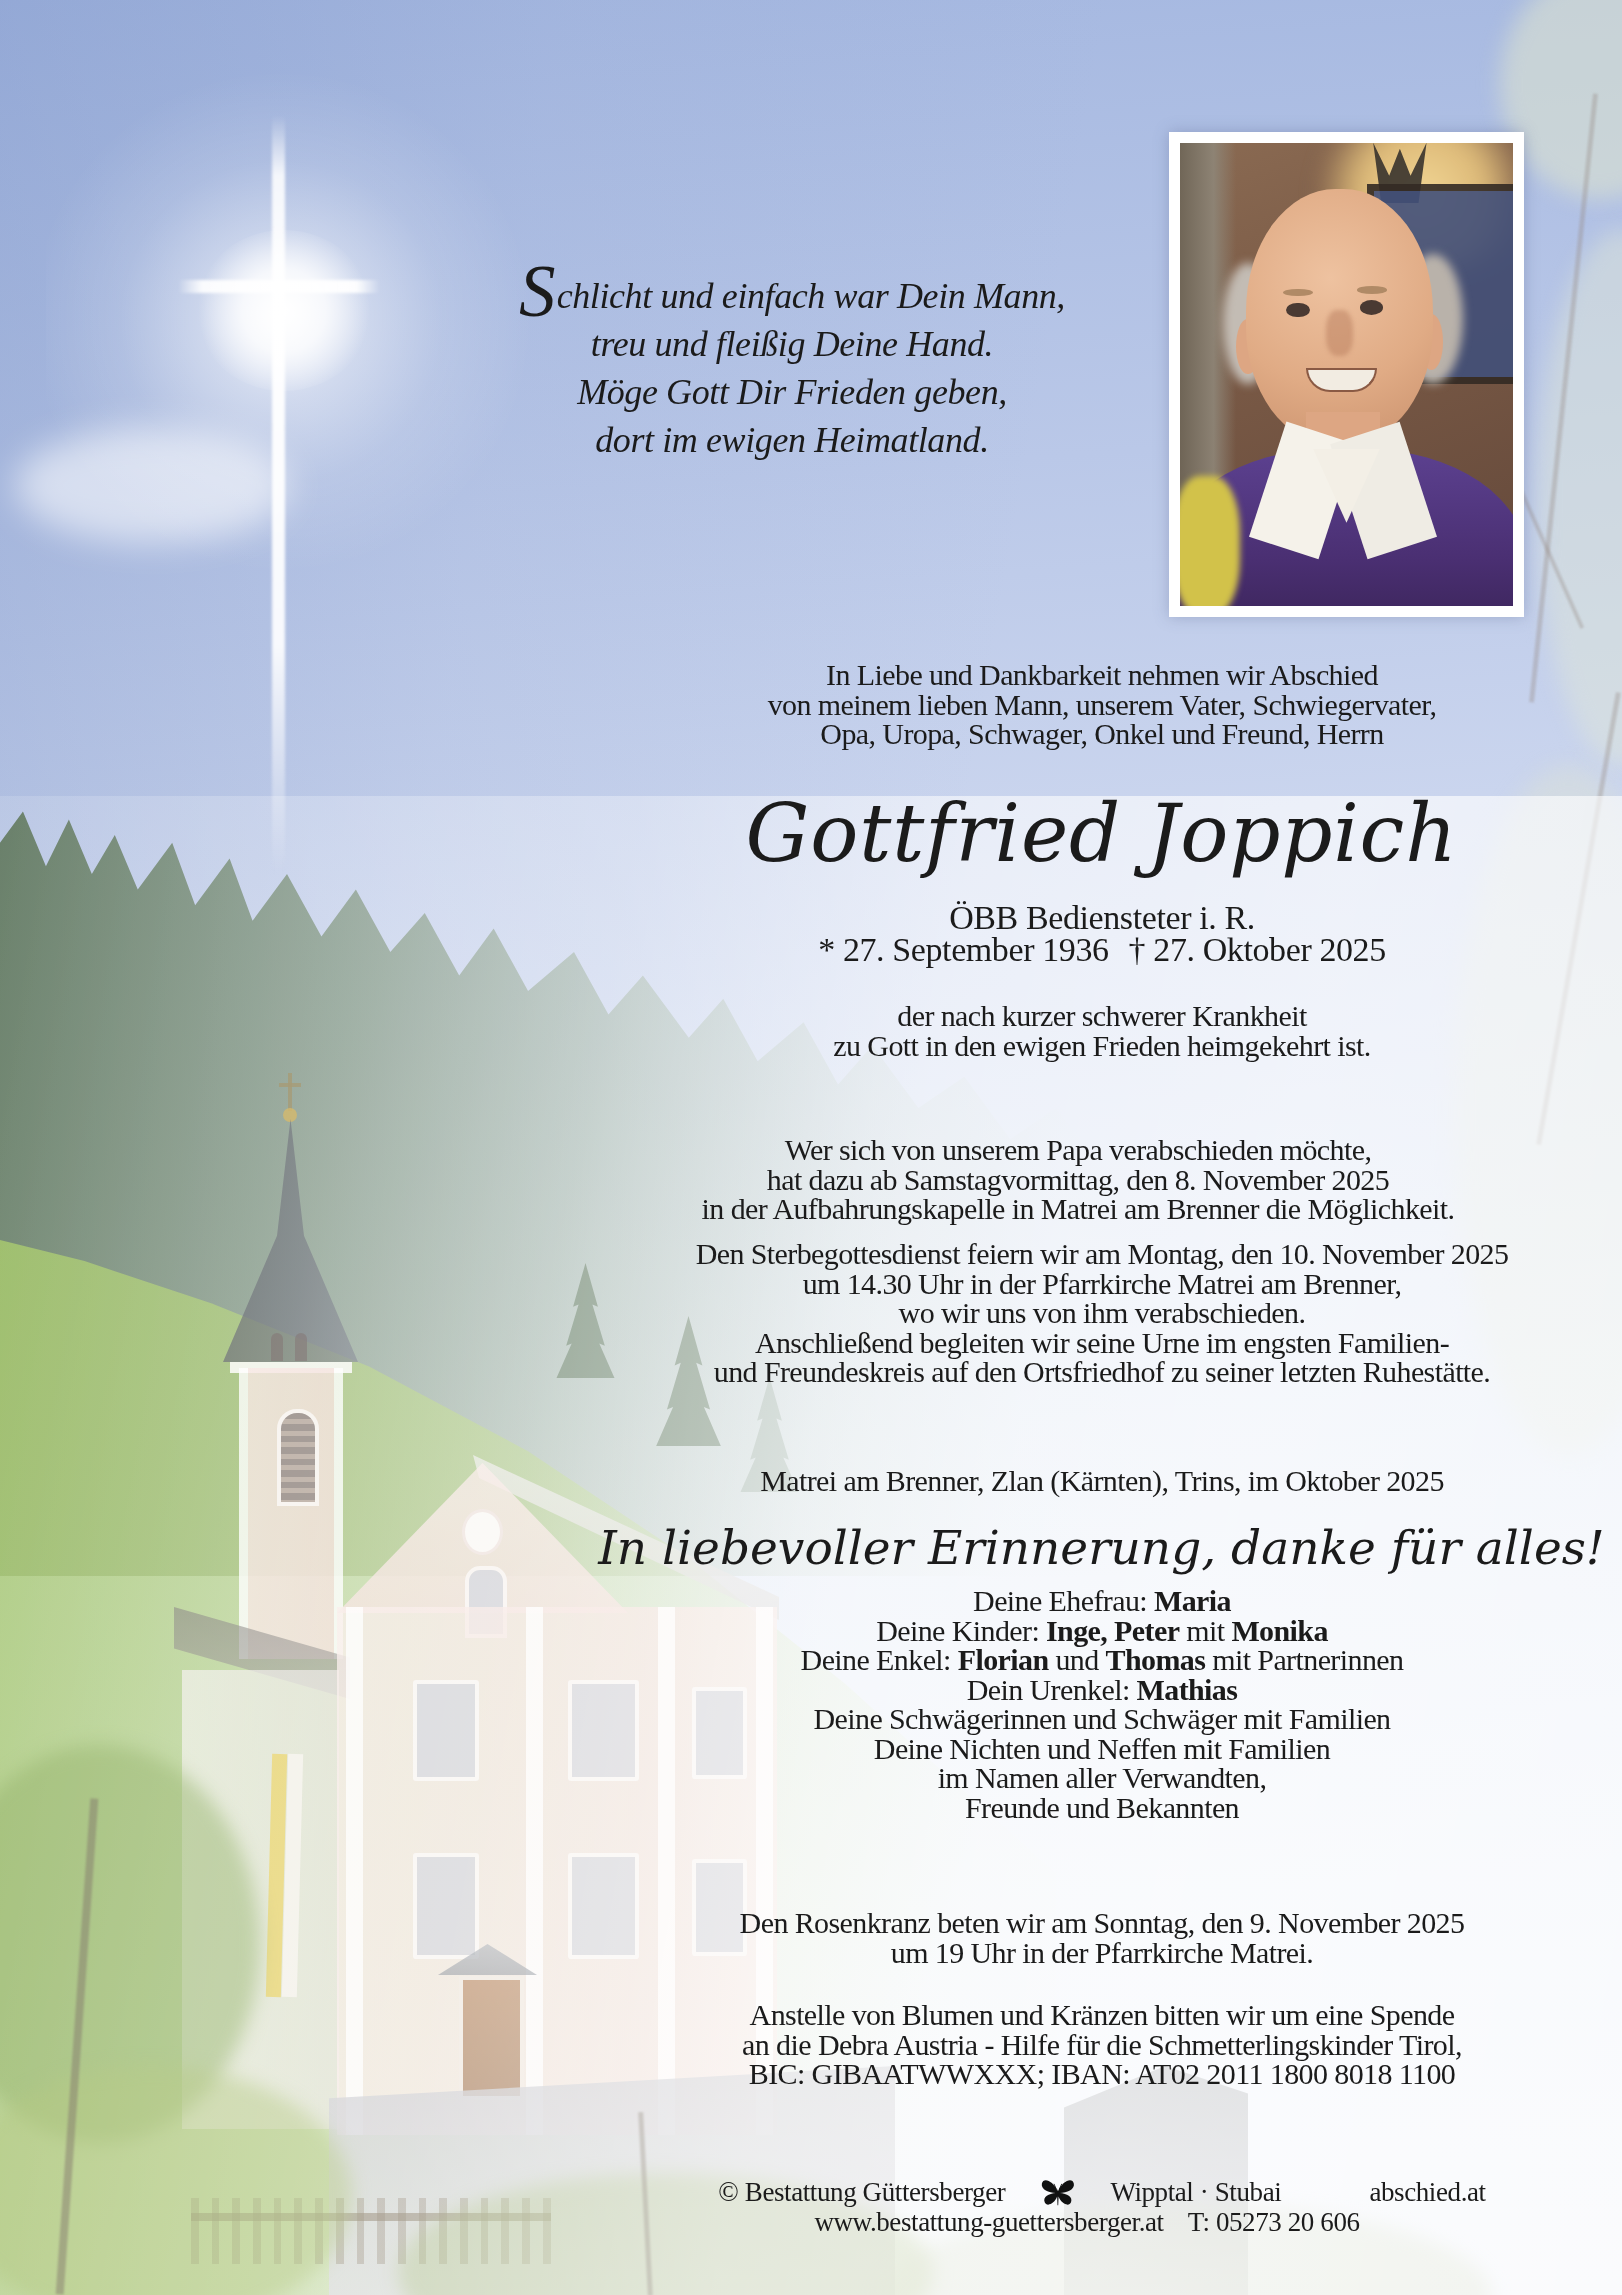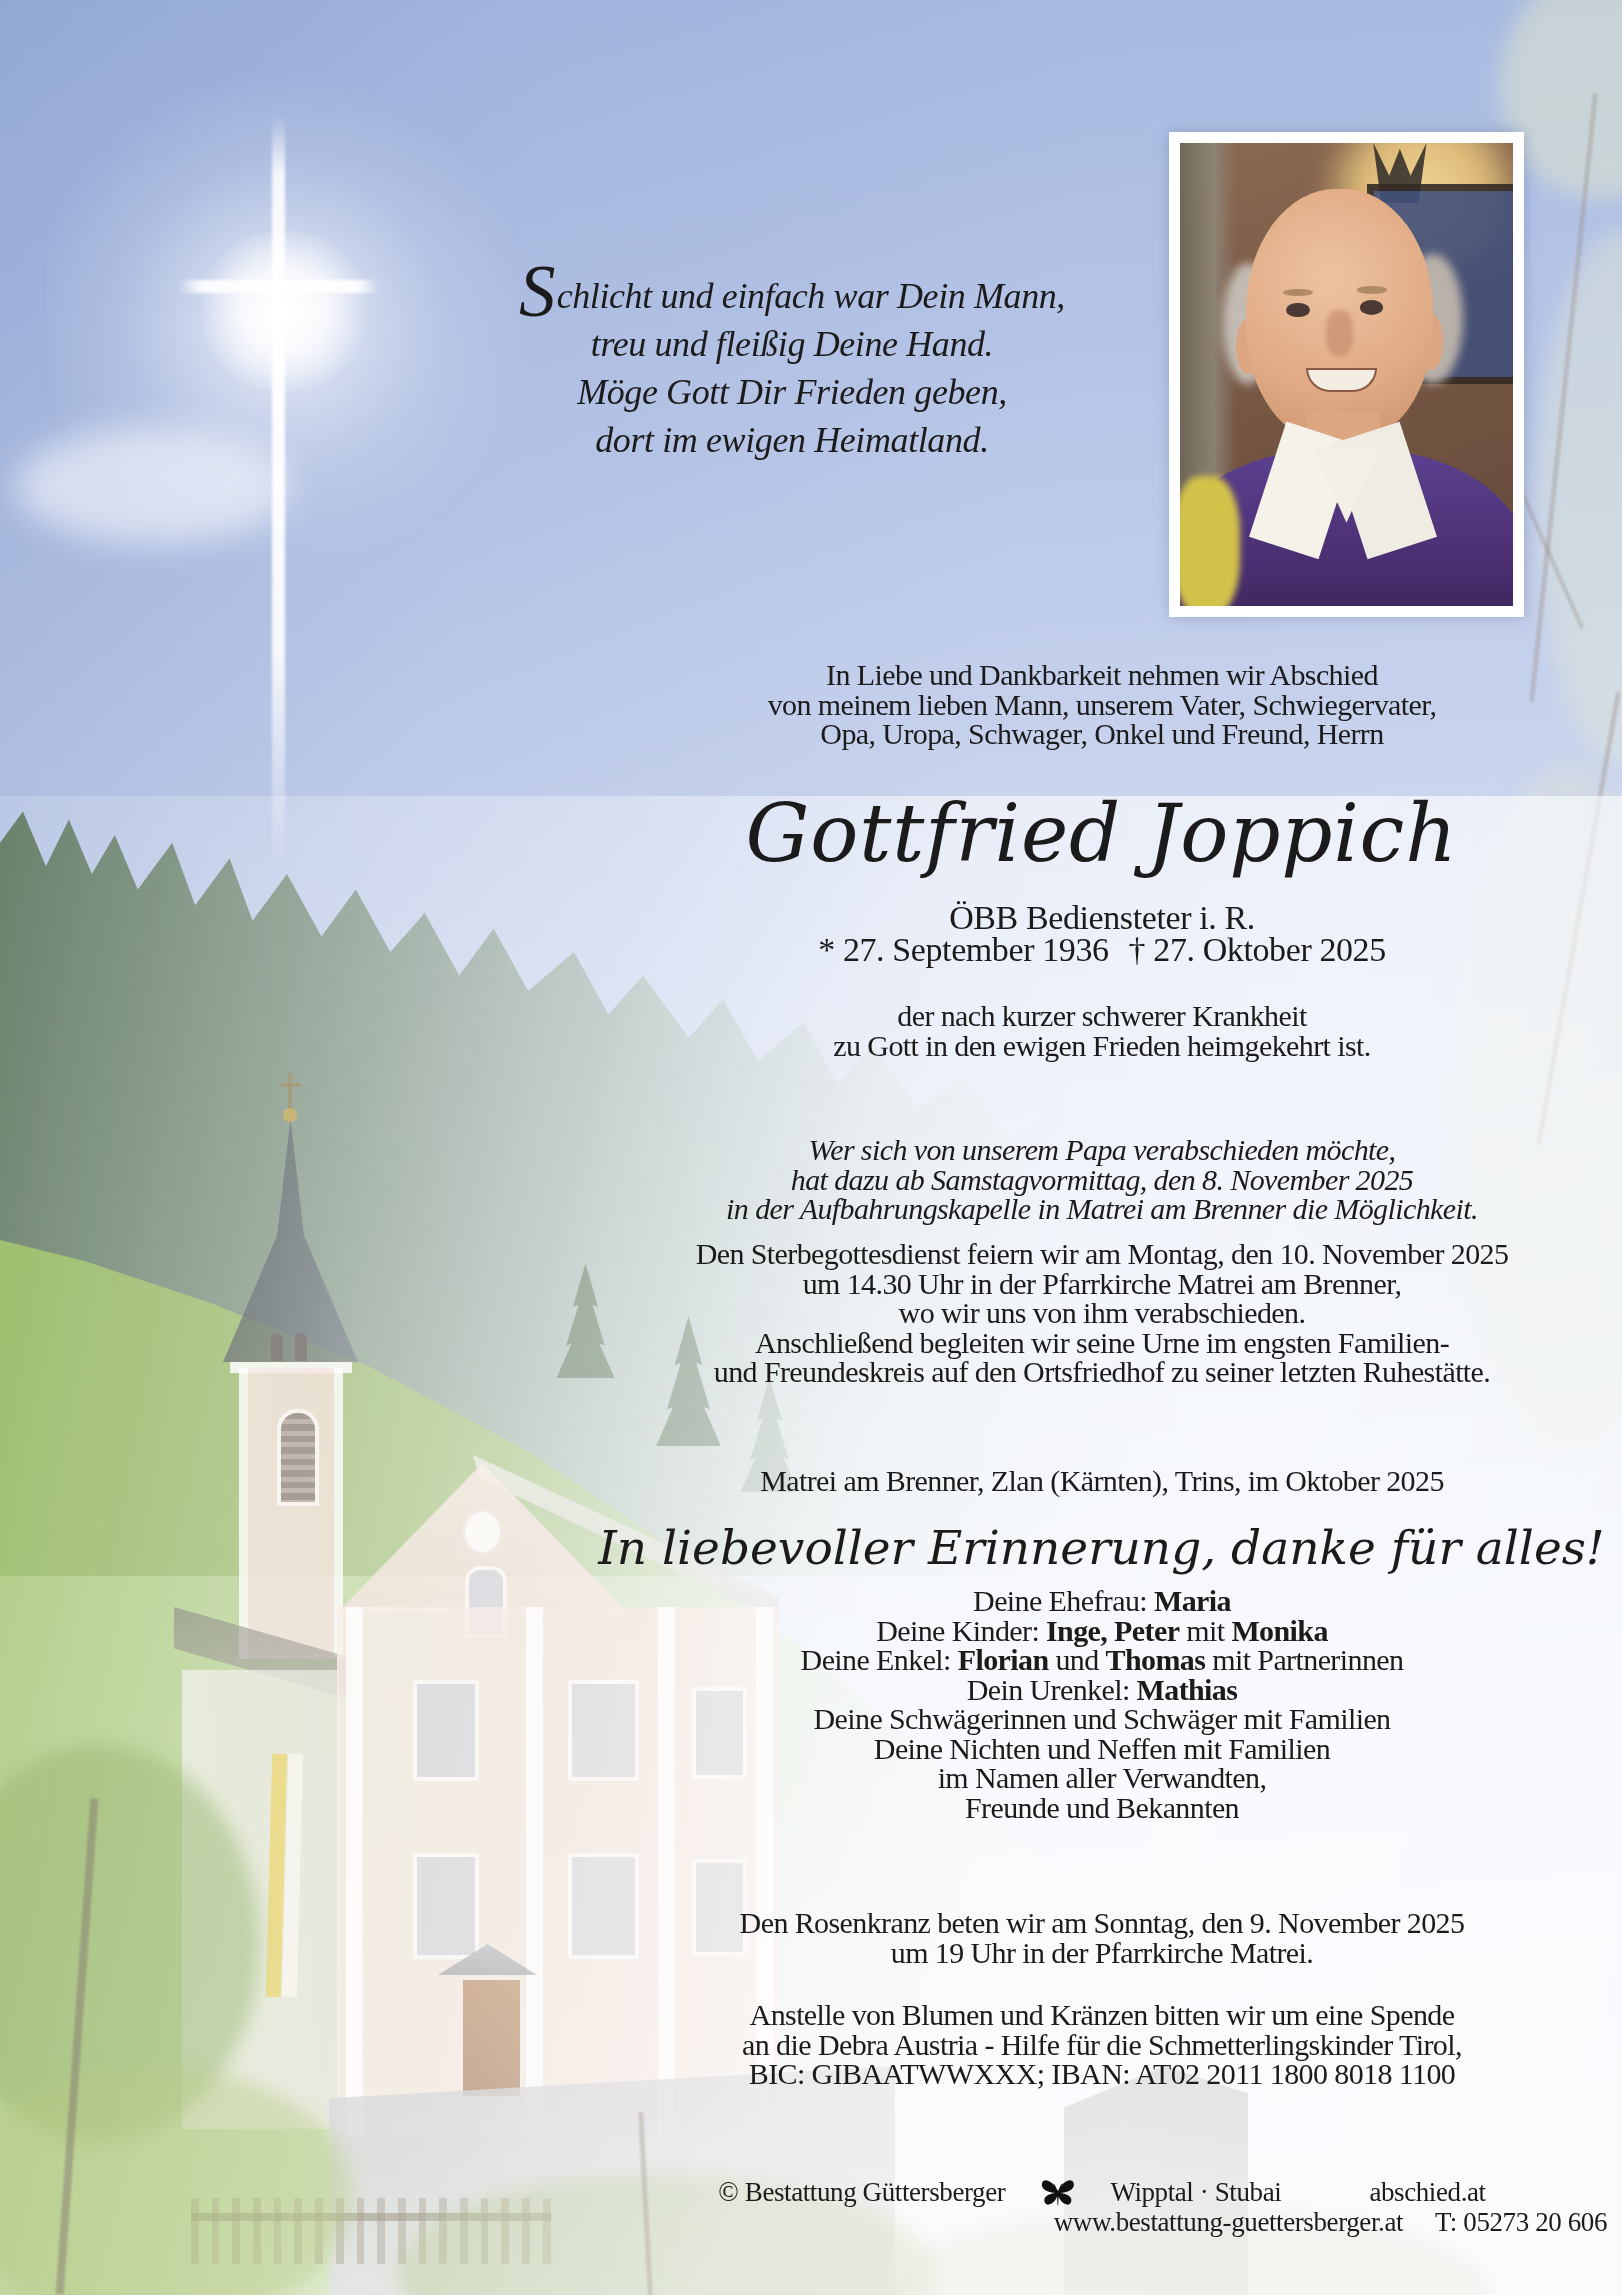--- a/index.html
+++ b/index.html
@@ -106,31 +106,31 @@
   .t{position:absolute;text-align:center;}
   .poem{left:329px;top:272px;width:926px;font-size:36px;line-height:48px;font-style:italic;letter-spacing:-0.4px;}
   .poem .initial{font-size:73px;line-height:0;position:relative;top:7.7px;margin-right:1.5px;}
   .body{font-size:30px;line-height:29.5px;letter-spacing:-0.6px;}
   .intro{left:597px;top:660px;width:1010px;}
   .deceased-name{left:459px;top:776px;width:1285px;font-size:80px;line-height:115px;font-style:italic;font-family:"DejaVu Serif",serif;letter-spacing:0.8px;}
   .profession{left:597px;top:900px;width:1010px;font-size:34px;line-height:35px;letter-spacing:-0.4px;}
   .dates{left:597px;top:932px;width:1010px;font-size:34px;line-height:35px;letter-spacing:-0.4px;}
   .dates .gap{display:inline-block;width:20px;}
   .passing{left:597px;top:1001px;width:1010px;}
-  .viewing{left:597px;top:1135px;width:1010px;font-style:italic;}
+  .viewing{left:573px;top:1135px;width:1010px;}
   .service{left:597px;top:1239px;width:1010px;}
   .place-line{left:536px;top:1466px;width:1132px;}
   .remembrance{left:459px;top:1517px;width:1285px;font-size:47px;line-height:61px;font-style:italic;font-family:"DejaVu Serif",serif;}
   .family{left:597px;top:1586px;width:1010px;}
   .family b{font-weight:bold;}
   .rosary{left:597px;top:1908px;width:1010px;}
   .donation{left:536px;top:2000px;width:1132px;}
   .footer1{left:597px;top:2172px;width:1010px;height:40px;display:flex;align-items:center;justify-content:center;gap:34px;font-size:27px;letter-spacing:-0.4px;}
   .footer1 .wide-gap{width:20px;}
-  .footer2{left:597px;top:2207px;width:1010px;font-size:27px;line-height:31px;letter-spacing:-0.4px;display:flex;justify-content:flex-end;gap:32px;}
+  .footer2{left:582px;top:2207px;width:1010px;font-size:27px;line-height:31px;letter-spacing:-0.4px;display:flex;justify-content:center;gap:24px;}
   .butterfly{width:37px;height:32px;flex:0 0 auto;}
 </style>
 </head>
 <body>
 
 <div class="page">
 
   <div class="abs sky-shade"></div>
   <div class="abs cloud" style="left:15.3px;top:428px;width:275px;height:115px;"></div>
 

